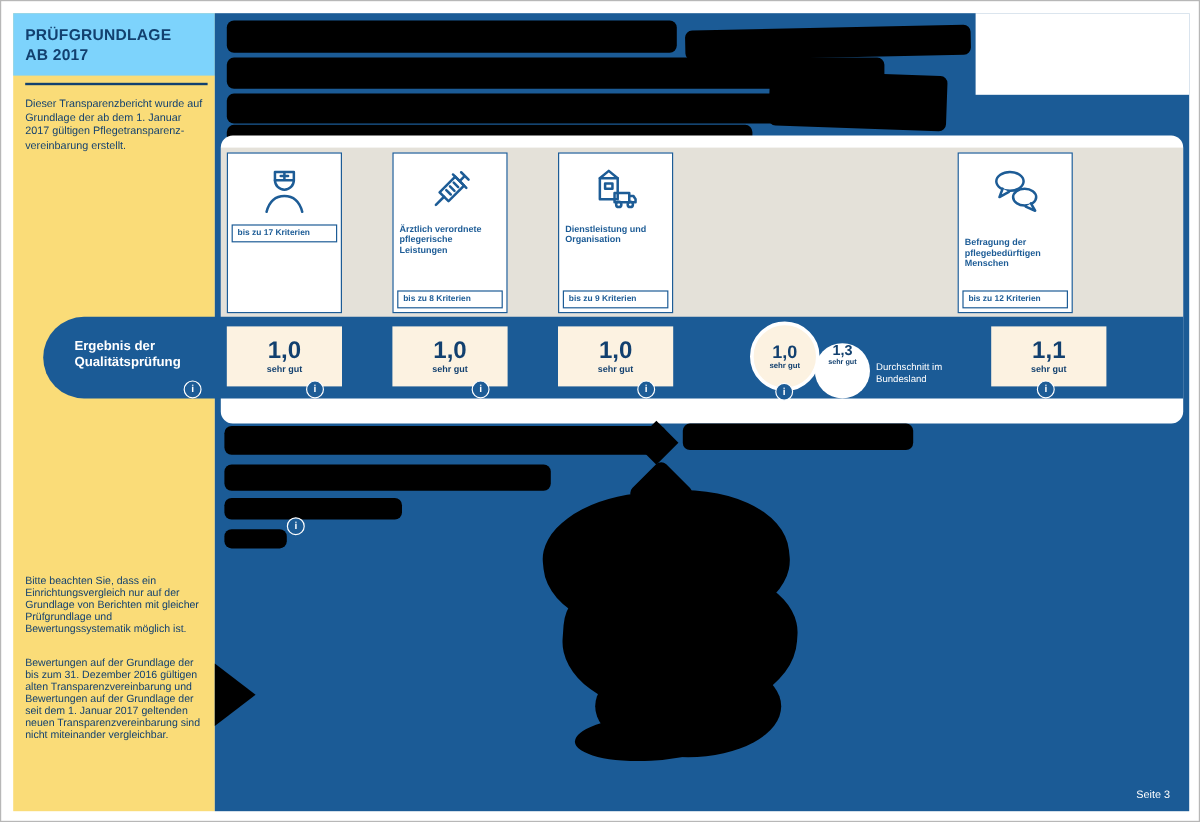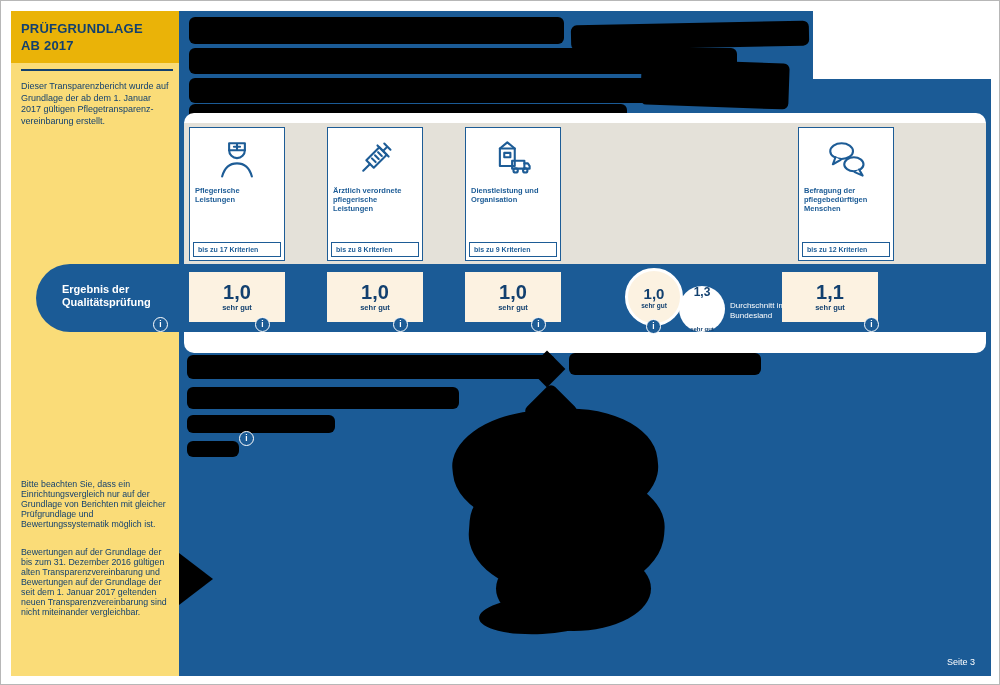--- a/index.html
+++ b/index.html
@@ -1,21 +1,21 @@
 <!DOCTYPE html>
 <html lang="de"><head>
 <meta charset="utf-8">
 <style>
   * { margin:0; padding:0; box-sizing:border-box; }
   body { font-family:"Liberation Sans", sans-serif; background:#e8e8e8; }
   .page { position:relative; width:1000px; height:685px; background:#fff; border:1px solid #b7b7b7; overflow:hidden; margin:0 auto; }
 
   
   .sidebar { position:absolute; left:10px; top:10px; width:168px; height:665px; background:#FADC78; }
-  .sidebar-header { height:52px; background:#eab308; padding:9px 10px 0; }
+  .sidebar-header { height:52px; background:#7dd3fc; padding:9px 10px 0; }
   .sidebar-title { font-size:13px; font-weight:bold; color:#12406F; line-height:17px; letter-spacing:0.2px; }
   .sidebar-rule { position:absolute; left:10px; right:6px; top:58px; height:2px; background:#12406F; }
   .sidebar-text { position:absolute; left:10px; right:8px; color:#12406F; font-size:9px; line-height:11.5px; }
   .sidebar-intro { top:70px; }
   .sidebar-note { top:468px; font-size:8.8px; line-height:10px; }
   .sidebar-note .p2 { margin-top:18px; }
 
   
   .main { position:absolute; left:178px; top:10px; width:812px; height:665px; background:#1B5B96; }
   .redact { position:absolute; background:#000; border-radius:6px; }
@@ -37,21 +37,21 @@
   
   .band { position:absolute; left:35px; top:263px; width:950px; height:68px; background:#1B5B96; border-radius:34px 0 0 34px; }
   .band-label { position:absolute; left:26px; top:19px; width:115px; font-size:11px; font-weight:bold; color:#fff; line-height:13px; }
   .score-box { position:absolute; top:8px; width:96px; height:50px; background:#FCF2E1; display:flex; flex-direction:column; align-items:center; justify-content:center; }
   .score-num { font-size:20px; font-weight:bold; color:#12406F; line-height:21px; }
   .score-rating { font-size:7.5px; font-weight:bold; color:#12406F; }
   .info-btn { position:absolute; width:15px; height:15px; border-radius:50%; background:#1D5C96; border:1.5px solid #fff; color:#fff; font-size:8.5px; font-weight:bold; display:flex; align-items:center; justify-content:center; cursor:pointer; line-height:1; }
   .circle-main { position:absolute; left:589px; top:4px; width:58px; height:58px; border-radius:50%; background:#FCF2E1; border:3px solid #fff; display:flex; flex-direction:column; align-items:center; justify-content:center; }
   .circle-main .score-num { font-size:15px; line-height:16px; }
   .circle-main .score-rating { font-size:6.5px; }
-  .circle-avg { position:absolute; left:643px; top:22px; width:46px; height:46px; border-radius:50%; background:#fff; display:flex; flex-direction:column; align-items:center; justify-content:space-between; }
+  .circle-avg { position:absolute; left:643px; top:22px; width:46px; height:46px; border-radius:50%; background:#fff; display:flex; flex-direction:column; align-items:center; justify-content:flex-start; }
   .circle-avg .score-num { font-size:12px; line-height:13px; }
   .circle-avg .score-rating { font-size:6px; }
   .avg-label { position:absolute; left:694px; top:8px; width:85px; font-size:8px; font-weight:normal; color:#fff; line-height:9.5px;margin-top:29px; }
 
   
   .diamond { position:absolute; width:26px; height:26px; background:#000; transform:rotate(45deg); }
   .tri { position:absolute; left:0; top:542px; width:0; height:0; border-top:26px solid transparent; border-bottom:26px solid transparent; border-left:34px solid #000; }
   .page-num { position:absolute; right:16px; bottom:9px; color:#fff; font-size:9px; }
 </style>
 </head>
@@ -87,21 +87,20 @@
 
       <div class="card" style="left:5px;">
         <div class="card-icon">
           <svg viewBox="0 0 48 48">
             <rect x="15" y="6" width="18" height="8"></rect>
             <path d="M24 7 v6 M20.5 10 h7"></path>
             <path d="M15 14 a9 9 0 0 0 18 0"></path>
             <path d="M7 44 c3 -11 10 -15 17 -15 c7 0 14 4 17 15"></path>
           </svg>
         </div>
-        <div class="card-label">Pflegerische Leistungen</div>
         <div class="criteria">bis zu 17 Kriterien</div>
       </div>
 
       <div class="card" style="left:143px;">
         <div class="card-icon">
           <svg viewBox="0 0 48 48">
             <g transform="rotate(45 24 24)">
               <path d="M19 4 h10 M24 4 v7 M15 11 h18"></path>
               <rect x="18" y="11" width="12" height="21"></rect>
               <path d="M21 16 h6 M21 21 h6 M21 26 h6"></path>
@@ -123,21 +122,21 @@
             <path d="M37 29 h4 l2 3 v3 h-6"></path>
             <circle cx="27" cy="37" r="2.5"></circle>
             <circle cx="38" cy="37" r="2.5"></circle>
           </svg>
         </div>
         <div class="card-label">Dienstleistung und Organisation</div>
         <div class="criteria">bis zu 9 Kriterien</div>
       </div>
 
 
-      <div class="card" style="left:614px;">
+      <div class="card" style="left:614px;gap:11px;">
         <div class="card-icon">
           <svg viewBox="0 0 48 48">
             <ellipse cx="19" cy="15" rx="13" ry="9" fill="#fff"></ellipse>
             <path d="M12 22 l-3 8 l9 -5" fill="#fff"></path>
             <ellipse cx="33" cy="30" rx="11" ry="8" fill="#fff"></ellipse>
             <path d="M39 36 l4 7 l-9 -4" fill="#fff"></path>
           </svg>
         </div>
         <div class="card-label">Befragung der pflegebedürftigen Menschen</div>
         <div class="criteria">bis zu 12 Kriterien</div>
@@ -189,20 +188,20 @@
       <div class="score-num">1,0</div>
       <div class="score-rating">sehr gut</div>
     </div>
     <div class="circle-avg">
       <div class="score-num">1,3</div>
       <div class="score-rating">sehr gut</div>
     </div>
     <div class="avg-label">Durchschnitt im Bundesland</div>
     <div class="info-btn" style="left:610px; top:55px;">i</div>
 
-    <div class="score-box" style="left:746px;">
+    <div class="score-box" style="left:790px;">
       <div class="score-num">1,1</div>
       <div class="score-rating">sehr gut</div>
     </div>
     <div class="info-btn" style="left:828px; top:53px;">i</div>
   </div>
 
 </div>
 
 </body></html>

